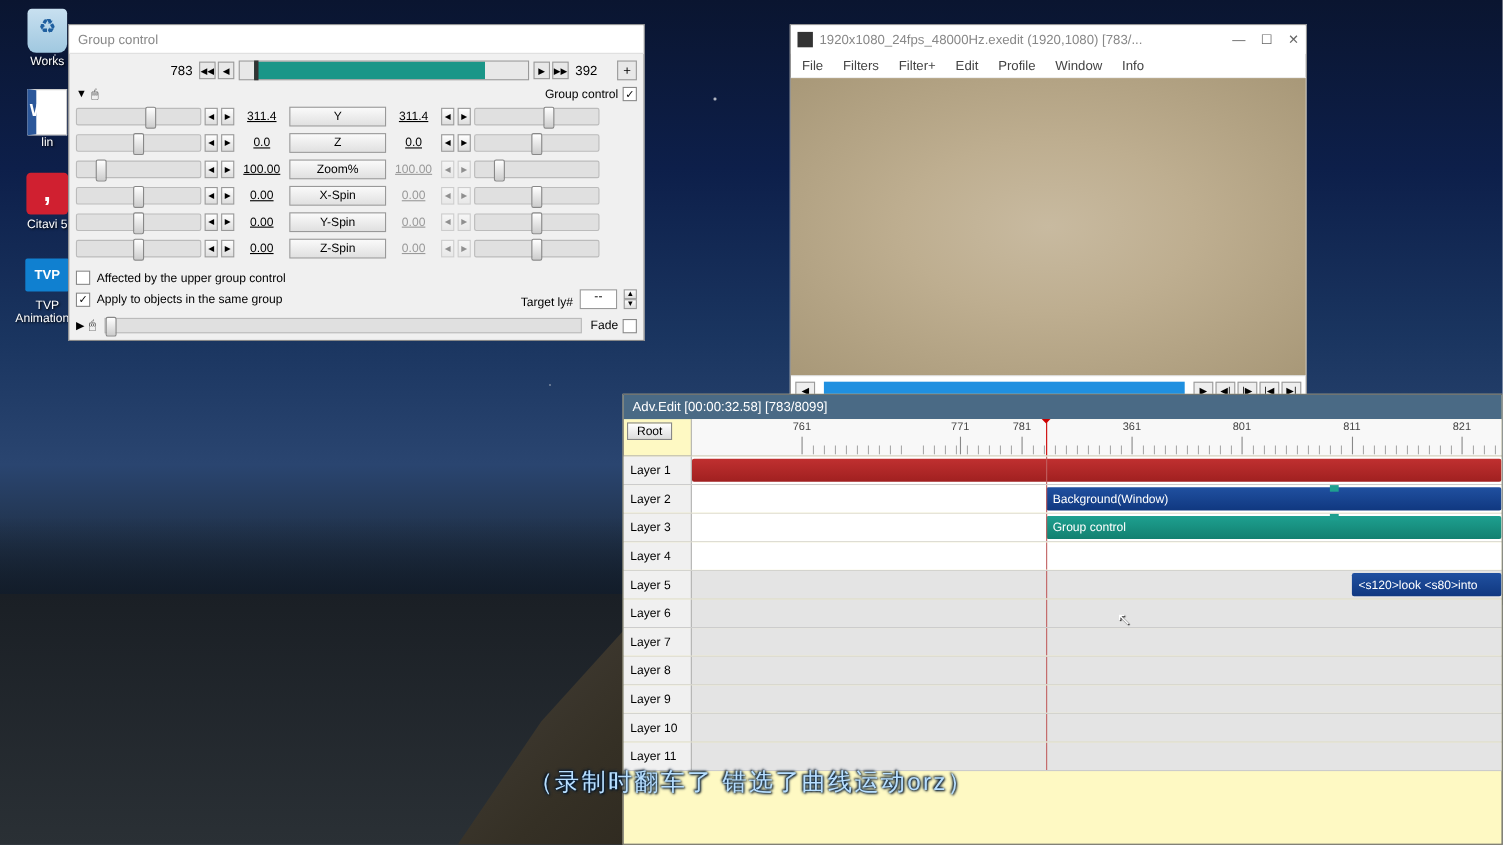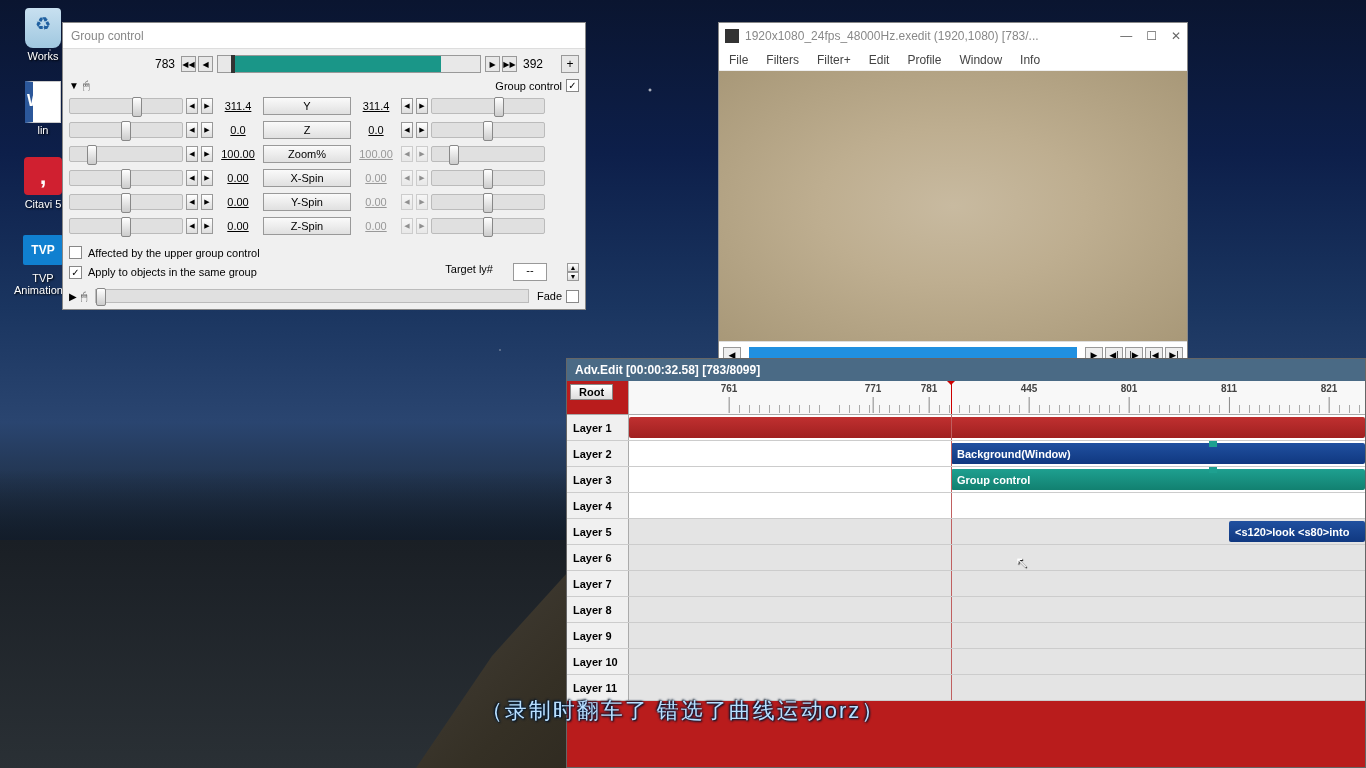--- a/index.html
+++ b/index.html
@@ -38,39 +38,39 @@
 .mini-slider { width: 114px; height: 16px; background: #e0e0e0; border: 1px solid #bbb; border-radius: 2px; position: relative; }
 .mini-slider::after { content: ''; position: absolute; top: -2px; width: 8px; height: 18px; background: linear-gradient(180deg,#fff,#ccc); border: 1px solid #888; border-radius: 2px; left: var(--pos, 50%); transform: translateX(-50%); }
 .step-btn { width: 12px; height: 16px; background: linear-gradient(180deg,#fff,#ddd); border: 1px solid #999; font-size: 7px; display: flex; align-items: center; justify-content: center; cursor: pointer; }
 .step-btn.disabled { opacity: 0.4; }
 .val { width: 44px; text-align: center; font-size: 11px; text-decoration: underline; cursor: text; }
 .val.dim { color: #999; }
 .param-name { width: 88px; height: 18px; background: linear-gradient(180deg,#fafafa,#e0e0e0); border: 1px solid #999; text-align: center; font-size: 11px; line-height: 16px; cursor: pointer; }
 .gc-checks { margin-top: 8px; font-size: 11px; }
 .chk-row { display: flex; align-items: center; gap: 6px; padding: 2px 0; }
 .chk { width: 13px; height: 13px; border: 1px solid #888; background: #fff; display: flex; align-items: center; justify-content: center; font-size: 10px; color: #000; }
-.gc-target { display: flex; align-items: flex-start; gap: 20px; margin-left: auto; }
+.gc-target { display: flex; align-items: flex-end; gap: 6px; margin-left: auto; }
 .target-sel { width: 34px; height: 18px; background: #fff; border: 1px solid #999; text-align: center; font-size: 11px; }
 .gc-footer { display: flex; align-items: center; margin-top: 6px; font-size: 11px; }
 .gc-footer .ft-slider { flex: 1; height: 14px; background: #e0e0e0; border: 1px solid #bbb; margin: 0 8px; position: relative; }
 .gc-footer .ft-slider::after { content: ''; position: absolute; left: 0; top: -2px; width: 8px; height: 16px; background: linear-gradient(180deg,#fff,#ccc); border: 1px solid #888; border-radius: 2px; }
 
 
 .preview-win { position: absolute; left: 718px; top: 22px; width: 470px; background: #fff; border: 1px solid #888; }
 .pv-title { height: 26px; background: #fff; display: flex; align-items: center; padding: 0 6px; color: #888; font-size: 12px; gap: 6px; }
 .pv-title .pv-ico { width: 14px; height: 14px; background: #333; }
 .pv-title .wbtns { margin-left: auto; display: flex; gap: 14px; color: #666; }
 .pv-menu { height: 22px; display: flex; align-items: center; gap: 18px; padding: 0 10px; font-size: 12px; color: #444; border-bottom: 1px solid #eee; }
 .pv-canvas { height: 270px; background: radial-gradient(ellipse at center, #c8baa0 0%, #beae90 40%, #a89878 100%); position: relative; }
 .pv-controls { height: 26px; border-top: 1px solid #ddd; display: flex; align-items: center; gap: 2px; padding: 0 4px; }
 .pv-play { flex: 1; height: 16px; background: #2090e0; margin: 0 6px; }
 .pv-btn { width: 18px; height: 16px; border: 1px solid #999; background: #eee; font-size: 9px; display: flex; align-items: center; justify-content: center; }
 
 
-.timeline { position: absolute; left: 566px; top: 358px; right: 0; bottom: 0; background: #b91c1c; border: 1px solid #666; font-weight: bold; }
+.timeline { position: absolute; left: 566px; top: 358px; right: 0; bottom: 0; background: #fef9c3; border: 1px solid #666; }
 .tl-title { height: 22px; background: #4a6a85; color: #fff; font-size: 12px; padding: 0 8px; display: flex; align-items: center; }
 .tl-header { display: flex; height: 34px; border-bottom: 1px solid #aaa; }
 .tl-root-col { width: 62px; border-right: 1px solid #aaa; display: flex; align-items: flex-start; padding: 3px; }
 .root-btn { background: linear-gradient(180deg,#fff,#ddd); border: 1px solid #888; font-size: 11px; padding: 1px 8px; cursor: pointer; }
 .tl-ruler { flex: 1; position: relative; background: #f8f8f8; overflow: hidden; }
 .tl-ruler .cursor { position: absolute; top: 0; bottom: 0; left: 322px; width: 1px; background: #c00; z-index: 10; }
 .tl-ruler .cursor::before { content: ''; position: absolute; top: 0; left: -4px; border: 4px solid transparent; border-top-color: #c00; }
 .ruler-ticks { position: absolute; inset: 0; }
 .tick { position: absolute; top: 2px; font-size: 10px; color: #444; transform: translateX(-50%); }
 .tick::after { content: ''; position: absolute; left: 50%; top: 14px; width: 1px; height: 16px; background: #888; }
@@ -306,21 +306,21 @@
           <div class="tick" style="left: 300px;">781</div>
           <div class="minor" style="left: 310px;"></div>
           <div class="minor" style="left: 320px;"></div>
           <div class="minor" style="left: 330px;"></div>
           <div class="minor" style="left: 340px;"></div>
           <div class="minor" style="left: 350px;"></div>
           <div class="minor" style="left: 360px;"></div>
           <div class="minor" style="left: 370px;"></div>
           <div class="minor" style="left: 380px;"></div>
           <div class="minor" style="left: 390px;"></div>
-          <div class="tick" style="left: 400px;">445</div>
+          <div class="tick" style="left: 400px;">361</div>
           <div class="minor" style="left: 410px;"></div>
           <div class="minor" style="left: 420px;"></div>
           <div class="minor" style="left: 430px;"></div>
           <div class="minor" style="left: 440px;"></div>
           <div class="minor" style="left: 450px;"></div>
           <div class="minor" style="left: 460px;"></div>
           <div class="minor" style="left: 470px;"></div>
           <div class="minor" style="left: 480px;"></div>
           <div class="minor" style="left: 490px;"></div>
           <div class="tick" style="left: 500px;">801</div>

